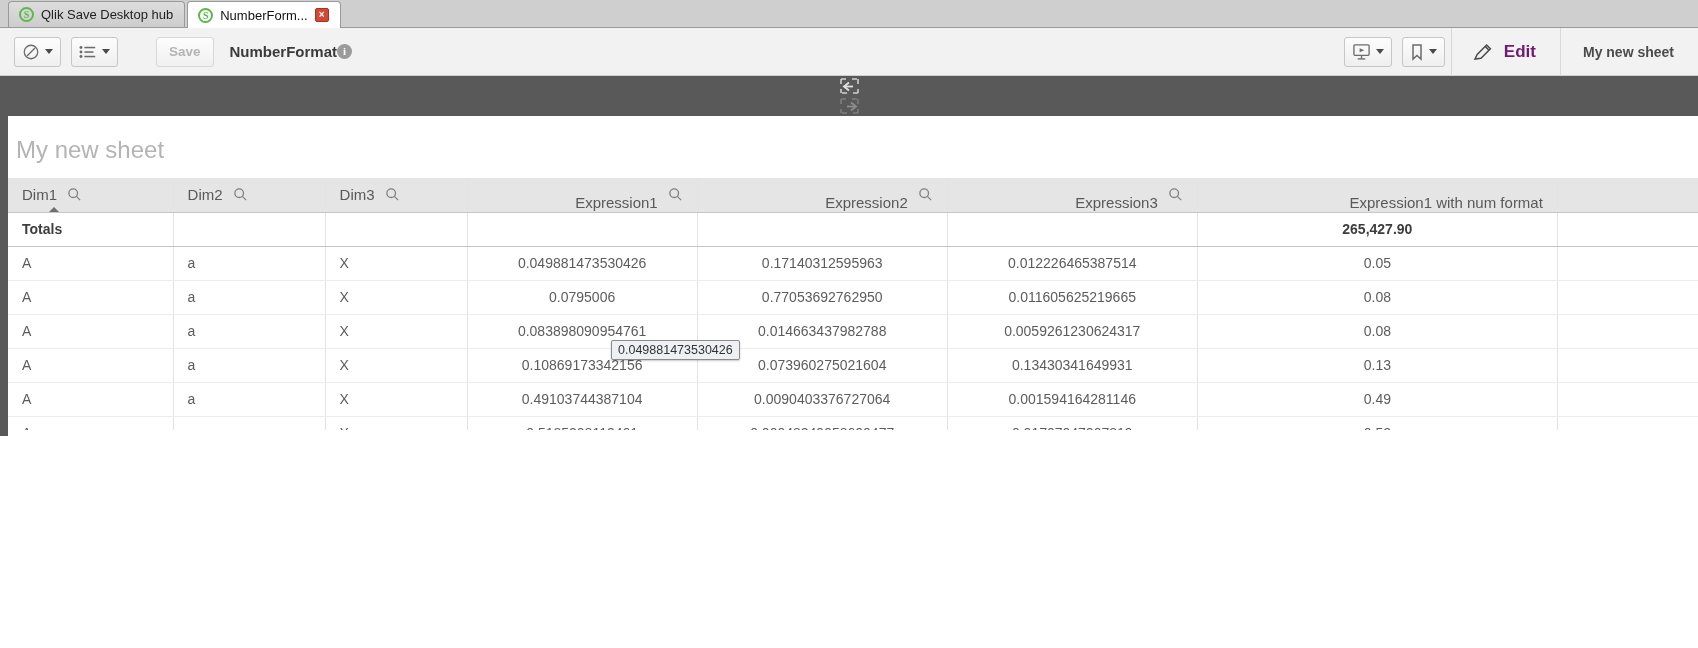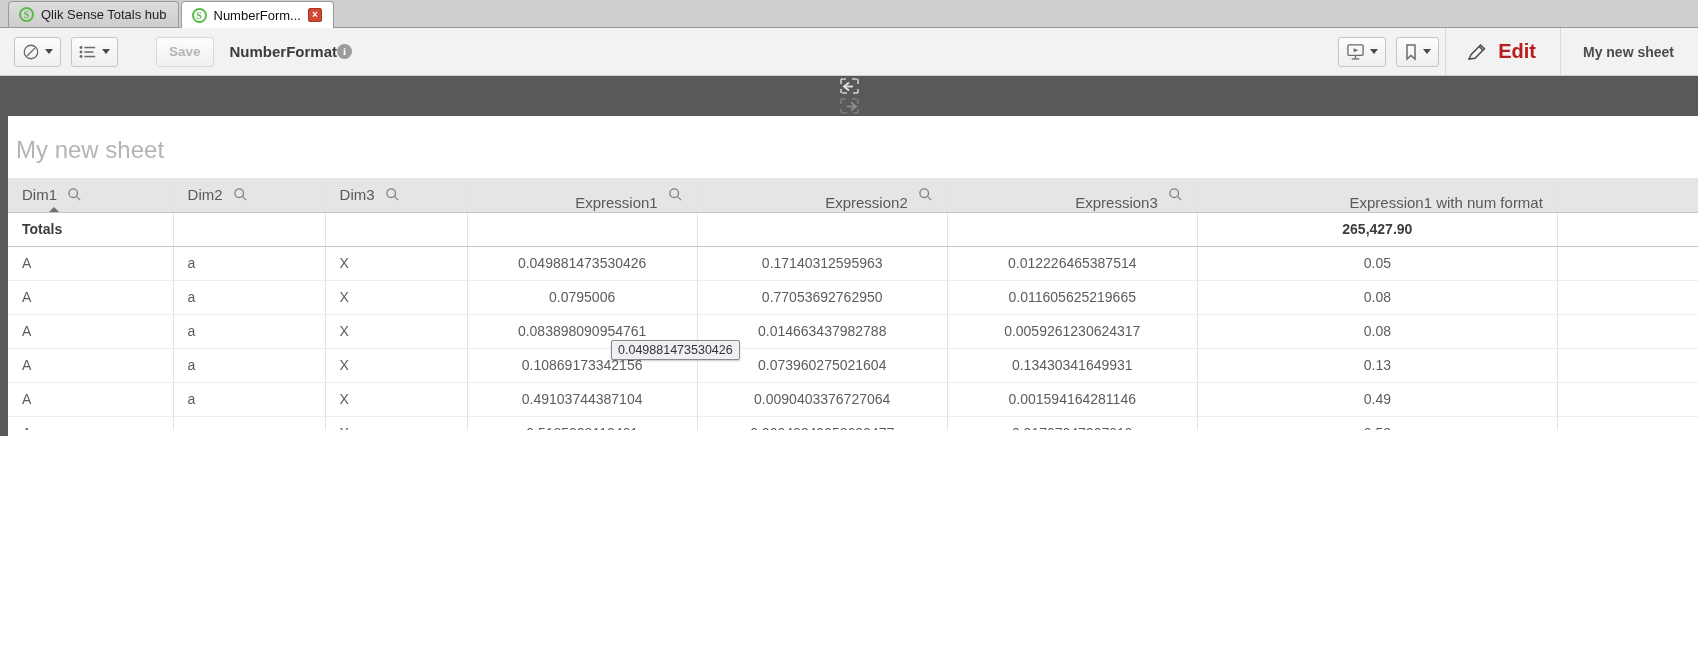--- a/index.html
+++ b/index.html
@@ -146,23 +146,23 @@
     width: 1px; height: 48px;
     background: #d9d9d9;
     margin: 0 6px;
   }
   .edit-btn {
     display: flex;
     align-items: center;
     gap: 10px;
     padding: 0 18px 0 14px;
     height: 48px;
-    font-size: 20px;
-    font-weight: bold;
-    color: #b91c1c;
+    font-size: 17px;
+    font-weight: bold;
+    color: #701a75;
   }
   .sheetname-btn {
     padding: 0 16px;
     height: 48px;
     display: flex; align-items: center;
     font-size: 14px;
     font-weight: bold;
     color: #4b4b4b;
   }
 
@@ -306,21 +306,21 @@
     white-space: nowrap;
     font-family: "Liberation Sans", sans-serif;
   }
 </style>
 </head>
 <body>
 
 <div class="tabstrip">
   <div class="tab inactive">
     <span class="qlik-logo">S</span>
-    <span>Qlik Sense Totals hub</span>
+    <span>Qlik Save Desktop hub</span>
   </div>
   <div class="tab active">
     <span class="qlik-logo">S</span>
     <span>NumberForm...</span>
     <span class="tab-close">×</span>
   </div>
   <div class="tabstrip-filler"></div>
 </div>
 
 <div class="toolbar">

